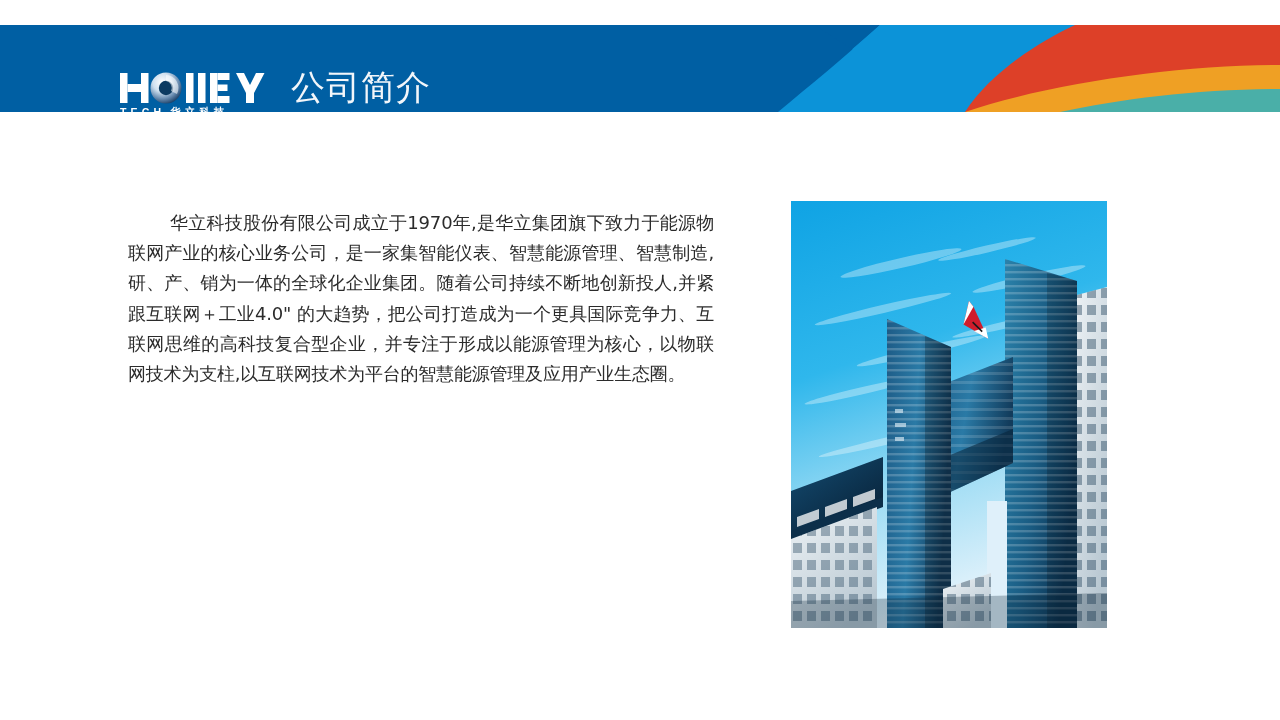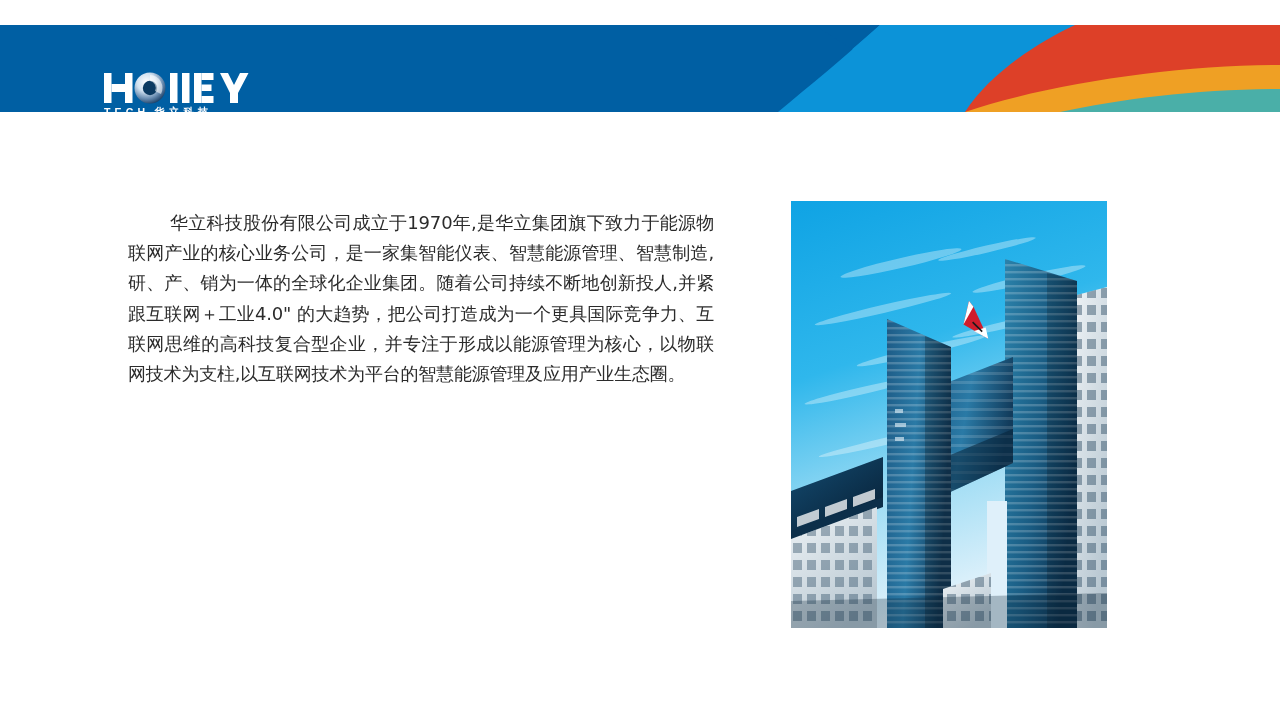--- a/index.html
+++ b/index.html
@@ -13,21 +13,21 @@
 
   
   .banner {
     position:absolute; left:0; top:25px; width:1280px; height:87px;
     background:#005fa3; overflow:hidden;
   }
   .banner-swoosh { position:absolute; right:0; top:0; width:520px; height:87px; }
   .banner-swoosh svg { display:block; width:520px; height:87px; }
 
   
-  .logo { position:absolute; left:104px; top:47px; height:52px; }
+  .logo { position:absolute; left:120px; top:47px; height:52px; }
   .logo-mark { position:relative; height:32px; width:156px; }
   .logo-mark svg { display:block; }
   .logo-sub {
     margin-top:3px; width:156px;
     display:flex; align-items:center;
   }
   .logo-tech {
     color:#ffffff; font-size:10.5px; font-weight:bold;
     letter-spacing:4.2px; line-height:1;
   }
@@ -117,20 +117,21 @@
           <path d="M 116 1 L 124 1 L 130 13 L 136 1 L 144.5 1 L 134 21 L 134 31 L 126 31 L 126 21 Z" fill="#ffffff"></path>
           <path d="M 126 31 L 134 31 L 134 26 C 131 30 128 31 126 31 Z" fill="#ffffff"></path>
         </svg>
       </div>
       <div class="logo-sub">
         <span class="logo-tech">TECH</span>
         <span class="logo-cn">华立科技</span>
       </div>
     </div>
 
+    <div class="banner-title">公司简介</div>
   </div>
 
   <div class="body-text">华立科技股份有限公司成立于1970年,是华立集团旗下致力于能源物联网产业的核心业务公司，是一家集智能仪表、智慧能源管理、智慧制造,研、产、销为一体的全球化企业集团。随着公司持续不断地创新投人,并紧跟互联网＋工业4.0" 的大趋势，把公司打造成为一个更具国际竞争力、互联网思维的高科技复合型企业，并专注于形成以能源管理为核心，以物联网技术为支柱,以互联网技术为平台的智慧能源管理及应用产业生态圈。</div>
 
   <div class="photo">
     <svg viewBox="0 0 316 427" preserveAspectRatio="none" xmlns="http://www.w3.org/2000/svg">
       <defs>
         <linearGradient id="sky" x1="0" y1="0" x2="0.25" y2="1">
           <stop offset="0%" stop-color="#0fa3e4"></stop>
           <stop offset="40%" stop-color="#2fb7ec"></stop>

